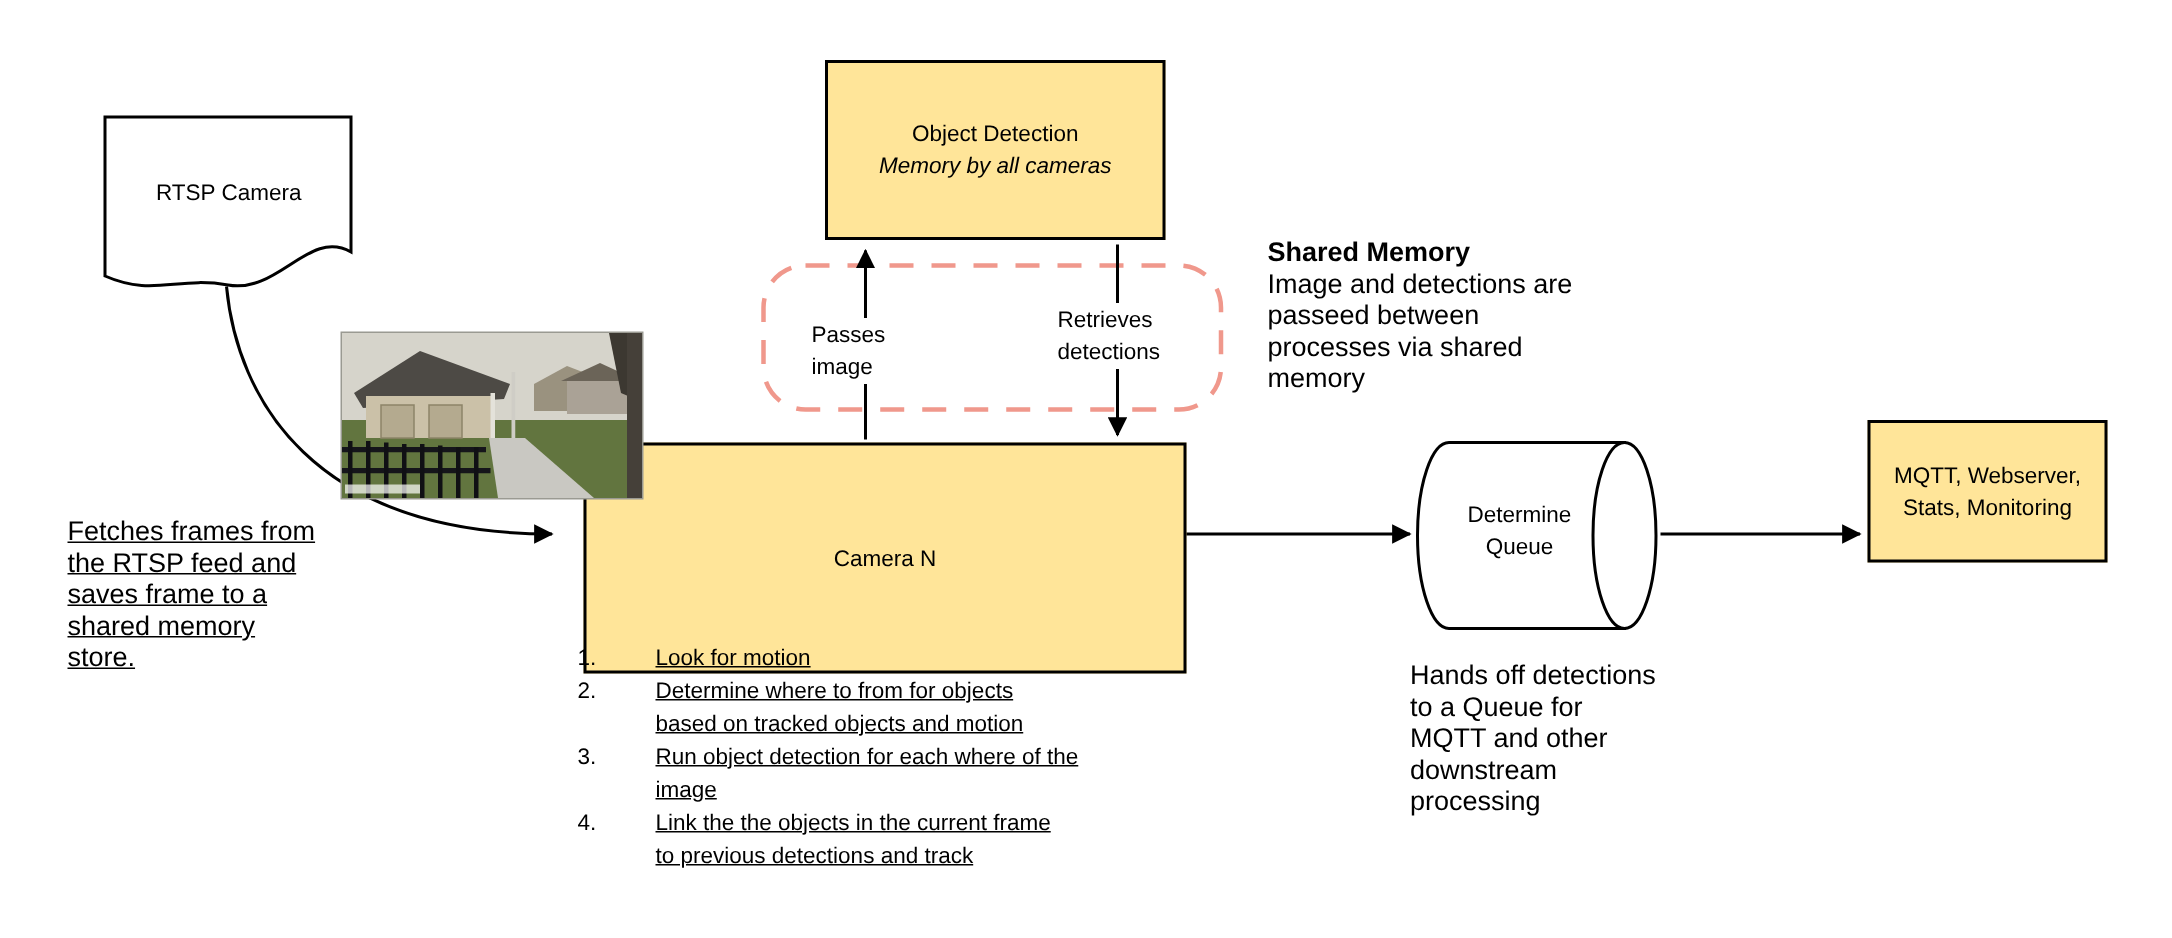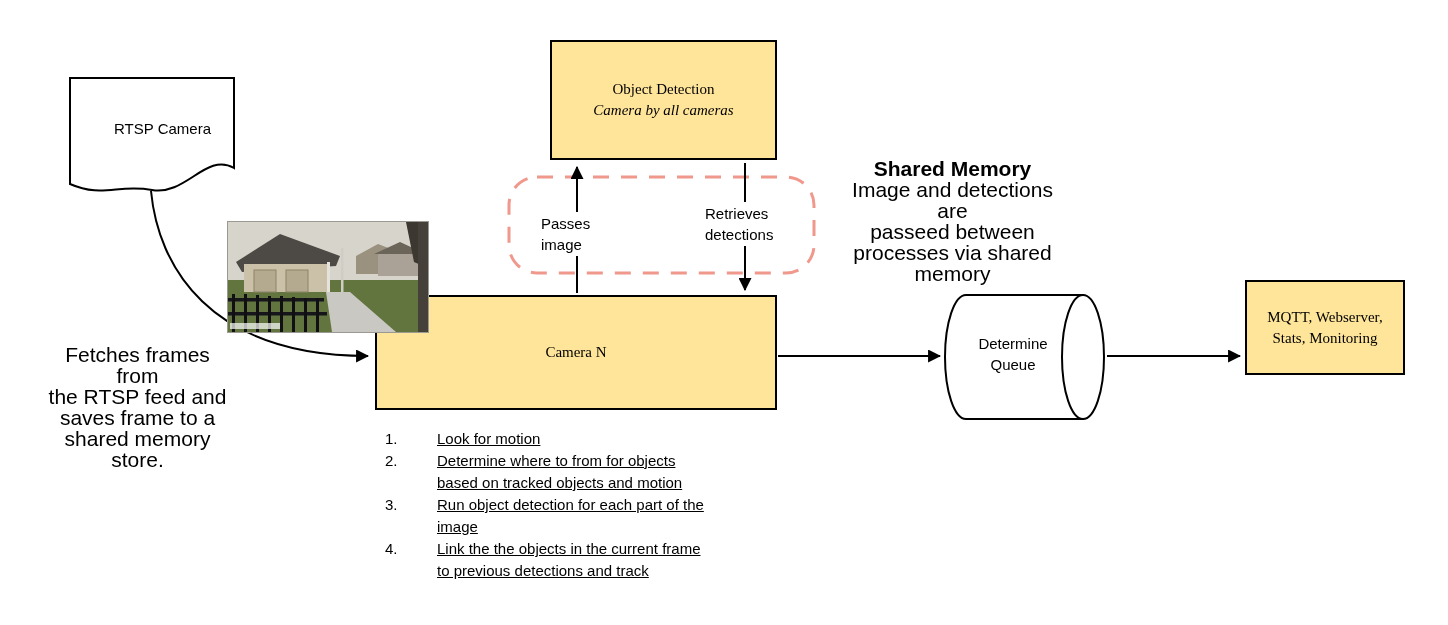--- a/index.html
+++ b/index.html
@@ -6,23 +6,23 @@
     --node-fill:#FFE599;
     --node-border:#000000;
     --dash-color:#F0988C;
   }
   html,body{margin:0;padding:0;background:#ffffff;}
   body{font-family:"Liberation Sans",sans-serif;color:#000;}
   .canvas{position:relative;width:1448px;height:625px;background:#fff;overflow:hidden;}
   .layer{position:absolute;left:0;top:0;width:1448px;height:625px;z-index:1;pointer-events:none;}
   .flow-node{position:absolute;background:var(--node-fill);border:2px solid var(--node-border);
     display:flex;flex-direction:column;align-items:center;justify-content:center;
-    text-align:center;font-size:15px;line-height:21px;z-index:2;box-sizing:border-box;font-family:Liberation Serif, serif;}
+    text-align:center;font-size:15px;line-height:21px;z-index:2;box-sizing:border-box;}
   .shape-label{position:absolute;text-align:center;font-size:15px;line-height:21px;z-index:4;}
-  .note{position:absolute;font-size:21px;line-height:21px;z-index:4;text-align:center;}
+  .note{position:absolute;font-size:18px;line-height:21px;z-index:4;}
   .pre{white-space:pre-line;}
   .italic{font-style:italic;}
   .bold{font-weight:bold;}
   .edge-label{position:absolute;background:#ffffff;font-size:15px;line-height:21px;
     padding:1px 3px;z-index:4;}
   .photo{position:absolute;left:228px;top:222px;width:200px;height:110px;z-index:3;
     outline:1px solid #9a9a92;}
   .photo svg{display:block;width:100%;height:100%;}
   .steps{position:absolute;left:385px;top:428px;width:400px;z-index:4;font-size:15px;line-height:22px;}
   .step{display:flex;}
@@ -51,28 +51,28 @@
     <path class="outline-shape" d="M1083,295 L966,295 A21,62 0 0 0 966,419 L1083,419 Z"></path>
     <ellipse class="outline-shape" cx="1083" cy="357" rx="21" ry="62"></ellipse>
 
     <path class="edge" d="M151,191 C158,265 208,356 368,356" marker-end="url(#arrow)"></path>
     <path class="edge" d="M577,293 L577,167" marker-end="url(#arrow)"></path>
     <path class="edge" d="M745,163 L745,290" marker-end="url(#arrow)"></path>
     <path class="edge" d="M778,356 L940,356" marker-end="url(#arrow)"></path>
     <path class="edge" d="M1107,356 L1240,356" marker-end="url(#arrow)"></path>
   </svg>
 
-  <div class="shape-label" style="left:80px;top:118px;width:165px;">RTSP Camera</div>
+  <div class="shape-label" style="left:70px;top:118px;width:165px;">RTSP Camera</div>
 
   <div class="flow-node" style="left:550px;top:40px;width:227px;height:120px;">
     <div>Object Detection</div>
-    <div class="italic">Camera by all cameras</div>
+    <div class="italic">Memory by all cameras</div>
   </div>
 
-  <div class="flow-node" style="left:375px;top:295px;width:402px;height:115px;">
+  <div class="flow-node" style="left:389px;top:295px;width:402px;height:154px;">
     <div>Camera N</div>
   </div>
 
   <div class="flow-node" style="left:1245px;top:280px;width:160px;height:95px;">
     <div class="pre">MQTT, Webserver,
 Stats, Monitoring</div>
   </div>
 
   <div class="photo">
     <svg viewBox="0 0 200 110" preserveAspectRatio="none">
@@ -114,40 +114,45 @@
   <div class="shape-label" style="left:958px;top:333px;width:110px;">Determine Queue</div>
 
   <div class="note" style="left:845px;top:158px;width:215px;">
     <div class="bold">Shared Memory</div>
     <div class="pre">Image and detections are
 passeed between
 processes via shared
 memory</div>
   </div>
 
-  <div class="note pre" style="left:45px;top:344px;width:185px;">Fetches frames from
+  <div class="note pre" style="left:45px;top:344px;width:185px;text-decoration:underline;">Fetches frames from
 the RTSP feed and
 saves frame to a
 shared memory
 store.</div>
 
+  <div class="note pre" style="left:940px;top:440px;width:185px;">Hands off detections
+to a Queue for
+MQTT and other
+downstream
+processing</div>
 
   <div class="steps">
     <div class="step">
       <span class="num">1.</span>
       <span class="txt pre">Look for motion</span>
     </div>
     <div class="step">
       <span class="num">2.</span>
       <span class="txt pre">Determine where to from for objects
 based on tracked objects and motion</span>
     </div>
     <div class="step">
       <span class="num">3.</span>
-      <span class="txt pre">Run object detection for each part of the
+      <span class="txt pre">Run object detection for each where of the
 image</span>
     </div>
     <div class="step">
       <span class="num">4.</span>
       <span class="txt pre">Link the the objects in the current frame
 to previous detections and track</span>
     </div>
   </div>
 
 </div>

